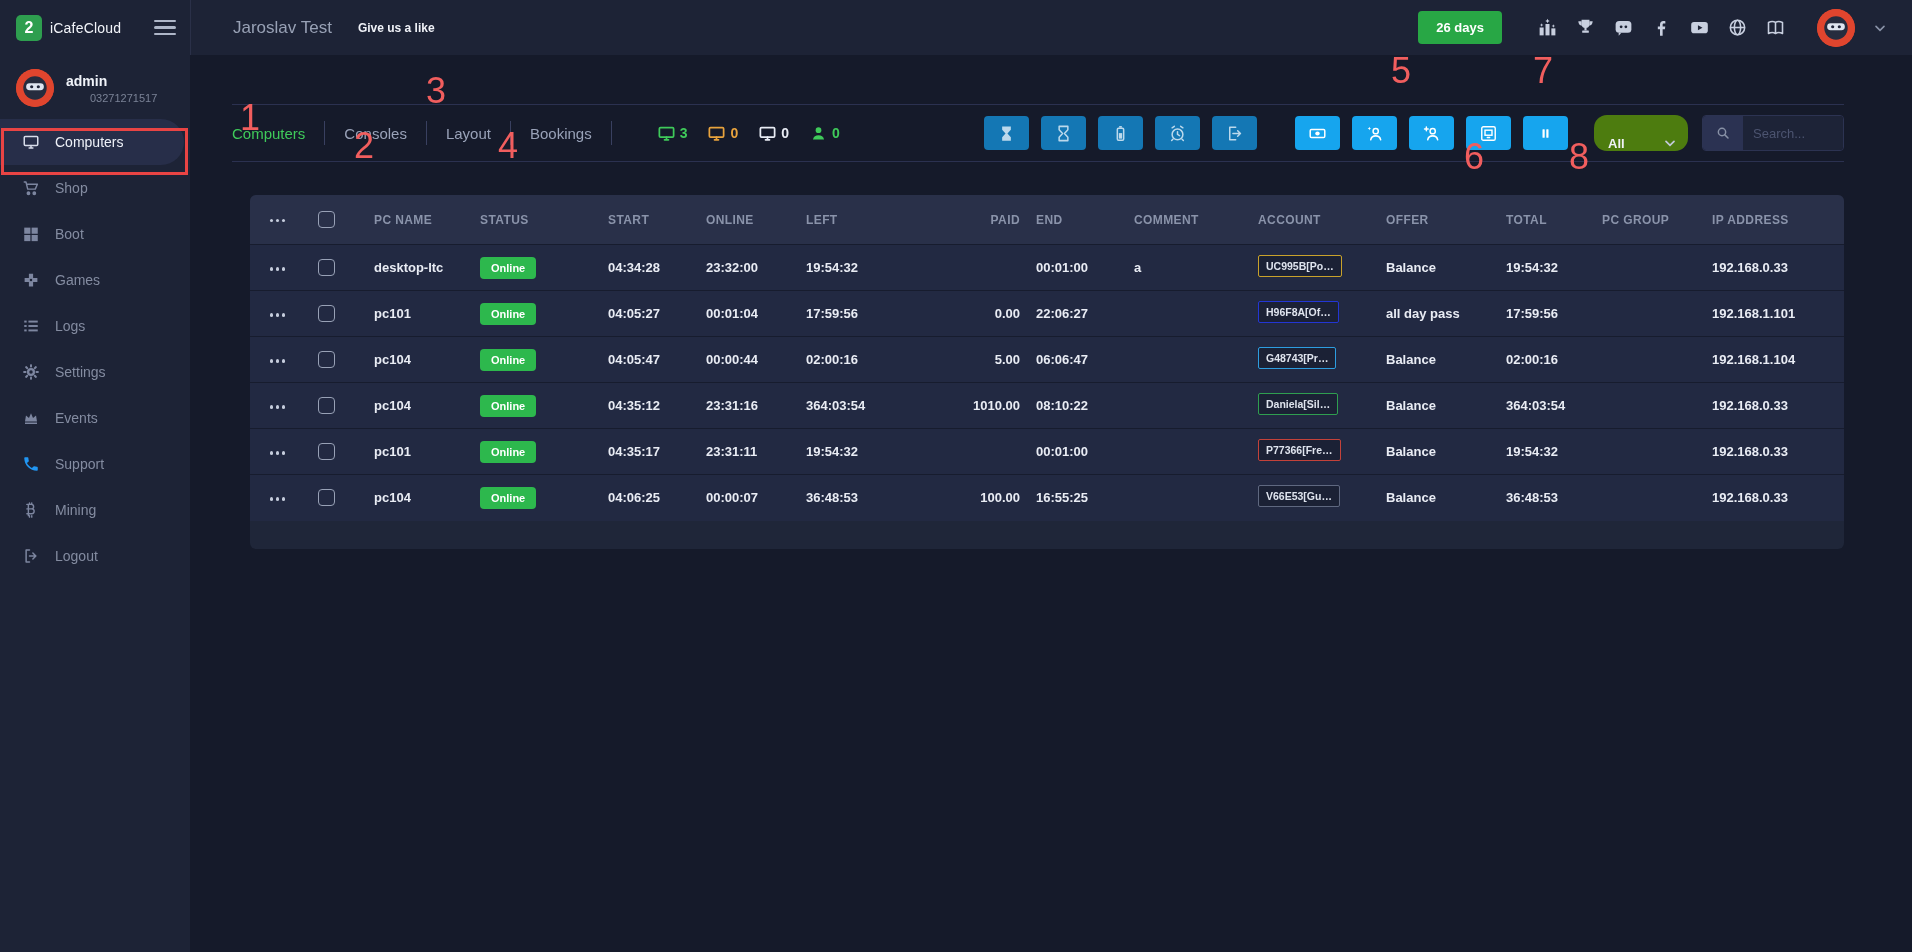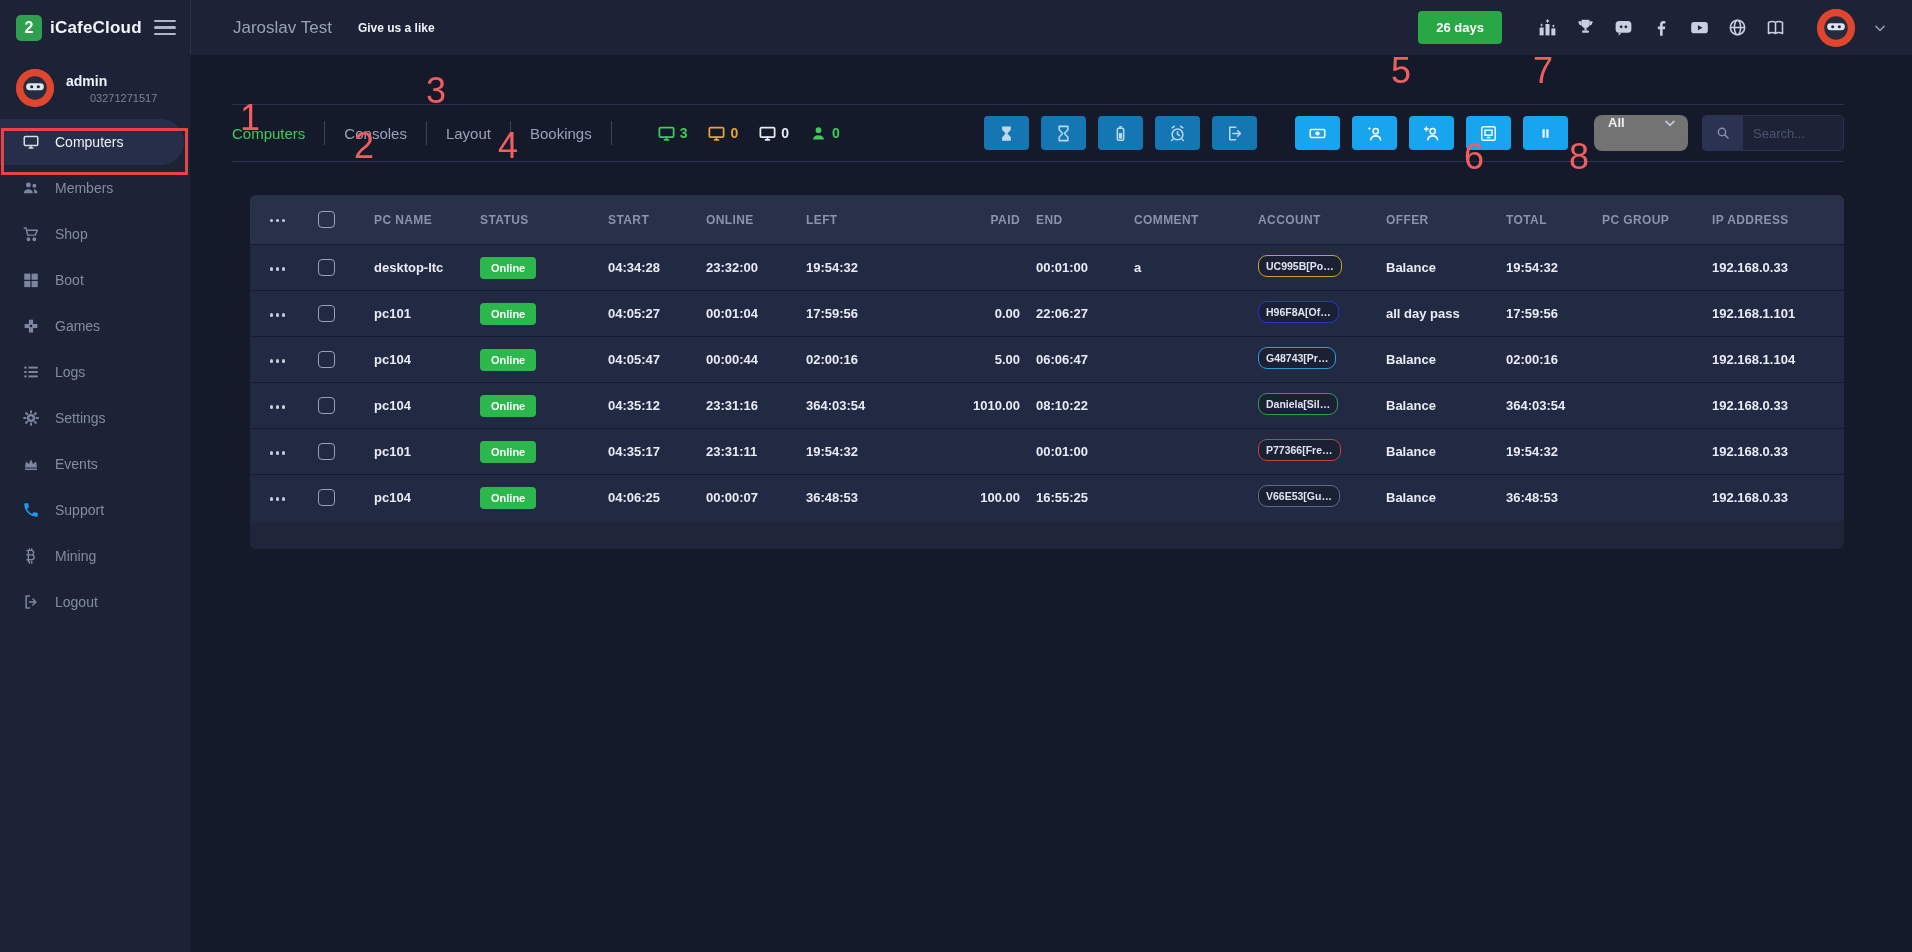--- a/index.html
+++ b/index.html
@@ -4,21 +4,21 @@
 <style>
   * { margin:0; padding:0; box-sizing:border-box; }
   html,body { background:#0f1322; }
   body { font-family:"Liberation Sans", sans-serif; }
   .stage { position:relative; width:1912px; height:952px; background:#151a2a; overflow:hidden; }
 
   
   .topbar { position:absolute; left:0; top:0; width:100%; height:55px; background:#1d2336; display:flex; align-items:stretch; z-index:2; }
   .brand { width:190px; display:flex; align-items:center; padding:0 14px 0 16px; gap:8px; }
   .logo { width:26px; height:26px; background:#2e9e4f; border-radius:5px; color:#fff; font-weight:bold; font-size:16px; display:flex; align-items:center; justify-content:center; }
-  .brand-name { color:#f2f4f9; font-size:17px; font-weight:bold; letter-spacing:.2px; }
+  .brand-name { color:#f2f4f9; font-size:14px; font-weight:normal; letter-spacing:.2px; }
   .hamburger { margin-left:auto; width:22px; cursor:pointer; display:flex; flex-direction:column; gap:4px; }
   .hamburger i { height:2.5px; background:#aeb6c8; border-radius:2px; }
   .topmain { flex:1; display:flex; align-items:center; border-left:1px solid #2a3048; padding:0 24px 0 42px; gap:26px; }
   .page-title { color:#98a1b5; font-size:17px; }
   .like-label { color:#f0f2f8; font-size:12px; font-weight:bold; }
   .top-right { margin-left:auto; display:flex; align-items:center; gap:17px; }
   .days-btn { background:#28a745; color:#fff; font-size:13px; font-weight:bold; border:none; border-radius:4px; padding:9px 18px; margin-right:18px; cursor:pointer; }
   .hdr-ic { width:21px; height:21px; color:#c8cfdf; display:inline-flex; cursor:pointer; }
   .avatar { width:38px; height:38px; border-radius:50%; background:#e0452e; overflow:hidden; flex:none; margin-left:14px; cursor:pointer; }
   .chev { width:16px; height:16px; color:#8a93a8; cursor:pointer; }
@@ -47,39 +47,39 @@
   .counter { display:flex; align-items:center; gap:4px; font-size:14px; font-weight:bold; }
   .counter .ic { width:19px; height:19px; }
   .c-green { color:#3fca5a; } .c-orange { color:#e8a33d; } .c-white { color:#e8ecf4; }
 
   .tb-actions { margin-left:auto; display:flex; align-items:center; }
   .tbtn { width:45px; height:34px; border:none; border-radius:4px; display:flex; align-items:center; justify-content:center; cursor:pointer; margin-left:12px; }
   .g1 { background:#1477b4; color:#bcd9ec; }
   .g2 { background:#16a5ee; color:#ffffff; }
   .tbtn .ic { width:19px; height:19px; }
   .gap-lg { margin-left:38px; }
-  .filter-select { margin-left:26px; width:94px; height:36px; background:#737373; border-radius:8px; color:#f0f2f8; font-size:13px; font-weight:bold; display:flex; align-items:flex-start; padding:0 10px 0 14px; cursor:pointer; }
+  .filter-select { margin-left:26px; width:94px; height:36px; background:#4d7c0f; border-radius:13px; color:#f0f2f8; font-size:13px; font-weight:bold; display:flex; align-items:flex-end; padding:0 10px 0 14px; cursor:pointer; }
   .filter-select .chev { margin-left:auto; color:#c3cadb; }
   .searchbox { margin-left:14px; height:36px; display:flex; border-radius:4px; overflow:hidden; border:1px solid #2c3352; }
   .search-ic-box { width:40px; background:#2b3252; color:#8891a6; display:flex; align-items:center; justify-content:center; }
   .search-ic-box .ic { width:16px; height:16px; }
   .searchbox input { width:100px; background:#1d2337; border:none; outline:none; color:#dfe4ee; font-size:13px; padding:0 10px; font-family:"Liberation Sans", sans-serif; }
   .searchbox input::placeholder { color:#4c5470; }
 
   
   .card { margin:33px 68px 0 60px; background:#1f2639; border-radius:6px; padding-bottom:28px; overflow:hidden; }
   table { width:100%; border-collapse:collapse; table-layout:fixed; }
   thead th { background:#293049; color:#8a93aa; font-size:12px; font-weight:bold; letter-spacing:.4px; text-align:left; height:42px; padding:16px 6px; }
   tbody td { background:#222942; border-top:1px solid #171c2e; color:#e9ecf4; font-size:13px; font-weight:bold; height:46px; padding:0 6px; overflow:hidden; white-space:nowrap; }
   th.num, td.num { text-align:right; padding-right:10px; }
   .dots { display:inline-flex; gap:2.5px; cursor:pointer; padding:6px 2px; }
   .dots i { width:3.4px; height:3.4px; border-radius:50%; background:#c6cddd; }
   .cbx { appearance:none; -webkit-appearance:none; width:17px; height:17px; border:1.5px solid #98a1b6; border-radius:4px; background:transparent; cursor:pointer; vertical-align:middle; }
   .badge { display:inline-block; background:#2db84d; color:#fff; font-size:11px; font-weight:bold; border-radius:4px; padding:5px 11px; }
-  .acc { display:inline-block; border:1px solid #777; border-radius:9px; padding:4px 7px; font-size:10.5px; font-weight:bold; color:#dfe4ee; background:#1b2135; cursor:pointer; max-width:100%; overflow:hidden; text-overflow:ellipsis; white-space:nowrap; }
+  .acc { display:inline-block; border:1px solid #777; border-radius:2px; padding:4px 7px; font-size:10.5px; font-weight:bold; color:#dfe4ee; background:#1b2135; cursor:pointer; max-width:100%; overflow:hidden; text-overflow:ellipsis; white-space:nowrap; }
 
   
   .ann { position:absolute; color:#f15e5e; font-size:36px; line-height:1; z-index:9; pointer-events:none; font-weight:400; }
   .ann-box { position:absolute; left:1px; top:128px; width:187px; height:47px; border:3px solid #e94444; z-index:9; pointer-events:none; }
 
   svg { display:block; width:100%; height:100%; }
 </style>
 </head>
 <body>
 
@@ -186,31 +186,20 @@
     </div>
     <ul class="nav">
       <li class="active">
         <span class="ic">
             <svg viewBox="0 0 24 24" fill="none" stroke="currentColor" stroke-width="2" stroke-linecap="round">
               <rect x="3" y="4.5" width="18" height="12" rx="1.5"></rect>
               <path d="M9.5 20h5M12 16.5V20"></path>
             </svg>
           </span>
         <span>Computers</span>
-      </li>
-      <li>
-        <span class="ic">
-            <svg viewBox="0 0 24 24" fill="currentColor">
-              <circle cx="8.5" cy="8" r="3.2"></circle>
-              <path d="M2.5 18.5c0-3 2.7-5 6-5s6 2 6 5v.5h-12z"></path>
-              <circle cx="16.5" cy="9" r="2.6"></circle>
-              <path d="M15.6 13.7c2.7.3 4.9 2 4.9 4.3v1h-4.2c0-2-.2-3.9-.7-5.3z"></path>
-            </svg>
-          </span>
-        <span>Members</span>
       </li>
       <li>
         <span class="ic">
             <svg viewBox="0 0 24 24" fill="none" stroke="currentColor" stroke-width="1.9" stroke-linecap="round" stroke-linejoin="round">
               <path d="M3 4h2.3l2.3 9.5h10.1L20.5 7H6.2"></path>
               <circle cx="8.6" cy="19" r="1.6" fill="currentColor"></circle>
               <circle cx="16.4" cy="19" r="1.6" fill="currentColor"></circle>
             </svg>
           </span>
         <span>Shop</span>

